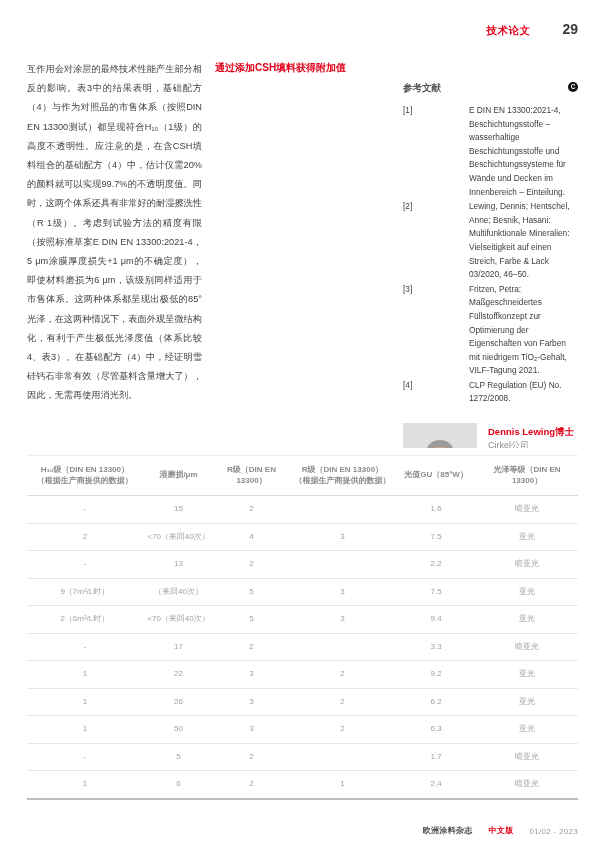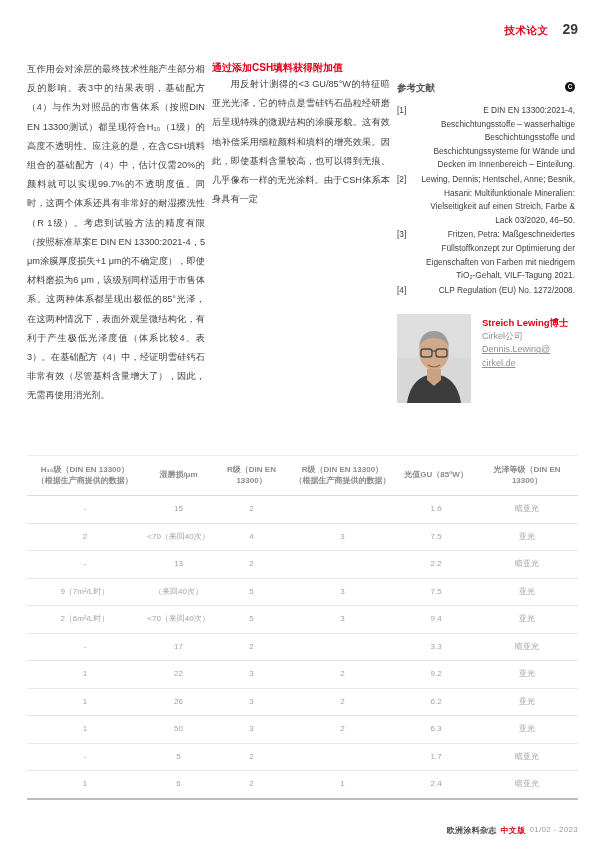--- a/index.html
+++ b/index.html
@@ -5,49 +5,49 @@
   * { margin:0; padding:0; box-sizing:border-box; }
   html,body { background:#ffffff; }
   .page {
     position:relative; width:600px; height:849px; background:#ffffff;
     font-family:"Liberation Sans", sans-serif; color:#3f3f3f; overflow:hidden;
     margin:0 auto;
   }
   
   .pg-header {
     position:absolute; top:21px; right:22px;
-    display:flex; align-items:baseline; gap:2px;
+    display:flex; align-items:baseline; gap:20px;
   }
   .pg-header .section { color:#e30018; font-weight:bold; font-size:10.5px; letter-spacing:0.5px; }
   .pg-header .pageno  { color:#3a3a3a; font-weight:bold; font-size:14px;margin-left:12px; }
 
   
   .content {
     position:absolute; top:60px; left:27px; width:551px; height:388px;
-    display:flex; gap:7px; overflow:hidden;
+    display:flex; gap:13px; overflow:hidden;
   }
   .col { width:178px; font-size:9.2px; line-height:19.2px; text-align:justify; color:#414141; }
   .col p { text-align:justify; }
   .indent { text-indent:2em; }
   .col2-heading {
     color:#e30018; font-weight:bold; font-size:10px; line-height:15px;
     text-align:left;
   }
   .col3 { position:relative; }
   .endmark {
     position:absolute; top:22px; right:0;
     width:10px; height:10px; border-radius:50%; background:#111;
     color:#fff; font-size:6.5px; font-weight:bold;
     display:flex; align-items:center; justify-content:center; line-height:1;
   }
   .refs-heading { margin-top:21px; font-weight:bold; color:#555555; font-size:9.5px; text-align:left; line-height:14px; }
   .refs { margin-top:9px; list-style:none; }
   .refs li { display:flex; gap:4px; font-size:8.3px; line-height:13.6px; color:#3d3d3d; text-align:left; margin-bottom:1px; }
   .refs .ref-num { flex:0 0 14px; }
-  .refs .ref-text { flex:1; text-align:right; }
+  .refs .ref-text { flex:1; text-align:left;margin-left:48px; }
 
   
   .author { margin-top:17px; display:flex; gap:11px; }
   .author-photo { width:74px; height:89px; flex:0 0 74px; display:block; }
   .author-info { padding-top:2px; line-height:13.5px; }
   .author-name { color:#e30018; font-weight:bold; font-size:9.5px; }
   .author-company { color:#8f8f8f; font-size:9px; }
   .author-email { color:#8f8f8f; font-size:9px; text-decoration:underline; display:block; cursor:pointer; }
 
   
@@ -62,21 +62,21 @@
     font-size:8px; color:#a2a2a2; text-align:center; vertical-align:middle;
     padding:8px 3px; line-height:10.5px; border-bottom:1px solid #e7e7e7;
   }
   tbody tr:last-child td { border-bottom:2px solid #bdbdbd; }
   col.c1 { width:21%; } col.c2 { width:13%; } col.c3 { width:13.5%; }
   col.c4 { width:19.5%; } col.c5 { width:14.5%; } col.c6 { width:18.5%; }
 
   
   .pg-footer {
     position:absolute; bottom:13px; right:22px;
-    font-size:8px; letter-spacing:0.3px; display:flex; gap:4px; align-items:flex-start;
+    font-size:8px; letter-spacing:0.3px; display:flex; gap:16px; align-items:flex-end;
   }
   .pg-footer .journal { color:#4a4a4a; font-weight:bold; }
   .pg-footer .edition { color:#e30018; font-weight:bold; }
   .pg-footer .issue   { color:#9a9a9a; }
 </style>
 </head>
 <body>
 
 <div class="page">
 
@@ -86,21 +86,20 @@
   </div>
 
   <div class="content">
 
     <div class="col">
       <p>互作用会对涂层的最终技术性能产生部分相反的影响。表3中的结果表明，基础配方（4）与作为对照品的市售体系（按照DIN EN 13300测试）都呈现符合H₁₀（1级）的高度不透明性。应注意的是，在含CSH填料组合的基础配方（4）中，估计仅需20%的颜料就可以实现99.7%的不透明度值。同时，这两个体系还具有非常好的耐湿擦洗性（R 1级）。考虑到试验方法的精度有限（按照标准草案E DIN EN 13300:2021-4，5 μm涂膜厚度损失+1 μm的不确定度），即使材料磨损为6 μm，该级别同样适用于市售体系。这两种体系都呈现出极低的85°光泽，在这两种情况下，表面外观呈微结构化，有利于产生极低光泽度值（体系比较4、表3）。在基础配方（4）中，经证明雪硅钙石非常有效（尽管基料含量增大了），因此，无需再使用消光剂。</p>
     </div>
 
     <div class="col">
       <div class="col2-heading">通过添加CSH填料获得附加值</div>
-      <p class="indent">用反射计测得的&lt;3 GU/85°W的特征暗亚光光泽，它的特点是雪硅钙石晶粒经研磨后呈现特殊的微观结构的涂膜形貌。这有效地补偿采用细粒颜料和填料的增亮效果。因此，即使基料含量较高，也可以得到无痕、几乎像布一样的无光涂料。由于CSH体系本身具有一定</p>
     </div>
 
     <div class="col col3">
       <span class="endmark">C</span>
 
       <div class="refs-heading">参考文献</div>
       <ul class="refs" id="refs-list">
           <li>
             <span class="ref-num">[1]</span>
             <span class="ref-text">E DIN EN 13300:2021-4, Beschichtungsstoffe – wasserhaltige Beschichtungsstoffe und Beschichtungssysteme für Wände und Decken im Innenbereich – Einteilung.</span>
@@ -126,21 +125,21 @@
           <path d="M10 89 Q14 62 37 60 Q60 62 64 89 Z" fill="#3c3c3c"></path>
           <path d="M30 55 L44 55 L44 66 L37 72 L30 66 Z" fill="#c9a183"></path>
           <ellipse cx="37" cy="38" rx="15" ry="18" fill="#d3a98a"></ellipse>
           <path d="M22 33 Q24 17 37 17 Q50 17 52 33 Q48 24 37 24 Q26 24 22 33 Z" fill="#9c9c9c"></path>
           <rect x="24" y="35" width="11" height="8" rx="2.5" fill="none" stroke="#4a4a4a" stroke-width="1.4"></rect>
           <rect x="39" y="35" width="11" height="8" rx="2.5" fill="none" stroke="#4a4a4a" stroke-width="1.4"></rect>
           <line x1="35" y1="37" x2="39" y2="37" stroke="#4a4a4a" stroke-width="1.2"></line>
           <path d="M31 51 Q37 55 43 51" fill="none" stroke="#8a5f44" stroke-width="1.2"></path>
         </svg>
         <div class="author-info">
-          <div class="author-name">Streich Lewing博士</div>
+          <div class="author-name">Dennis Lewing博士</div>
           <div class="author-company">Cirkel公司</div>
           <a class="author-email">Dennis.Lewing@</a>
           <a class="author-email">cirkel.de</a>
         </div>
       </div>
     </div>
   </div>
 
   <div class="table-wrap">
     <table>

